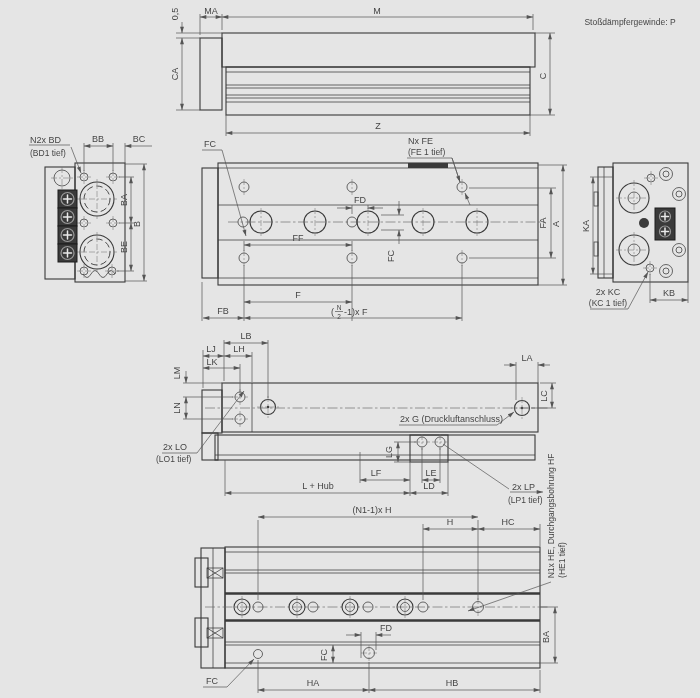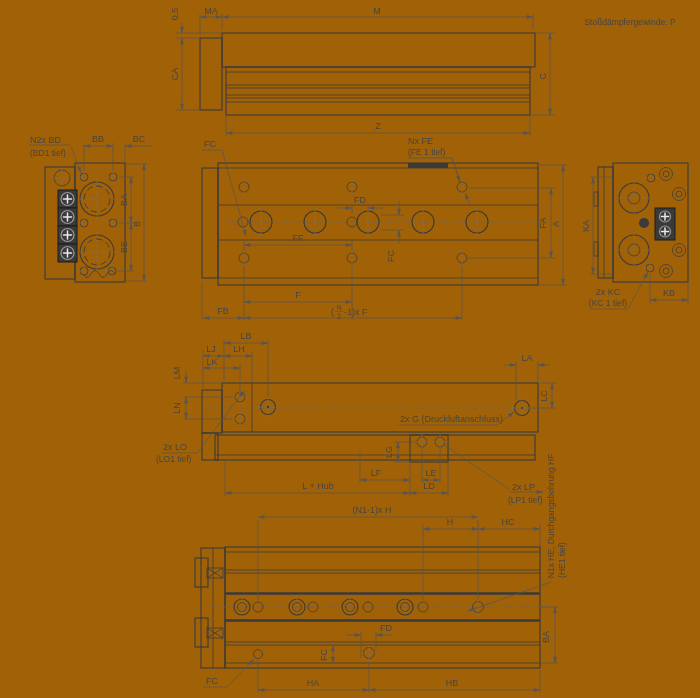--- a/index.html
+++ b/index.html
@@ -1,16 +1,16 @@
 <!DOCTYPE html>
 <html><head>
 <meta charset="utf-8">
 <style>
   html,body{margin:0;padding:0;background:#fff;}
-  .frame{position:relative;width:700px;height:698px;background:#a16207;overflow:hidden;
+  .frame{position:relative;width:700px;height:698px;background:#e5e5e5;overflow:hidden;
          font-family:"Liberation Sans",sans-serif;}
   svg{display:block;}
   svg text{fill:#454545;font-family:"Liberation Sans",sans-serif;font-size:9px;}
   .t8{font-size:8.5px;}
   .t6{font-size:6.5px;}
   .g1{stroke:#3a3a3a;stroke-width:1.1;fill:none;}
   .g2{stroke:#3a3a3a;stroke-width:0.75;fill:none;}
   .d{stroke:#555;stroke-width:0.7;fill:none;}
   .cl{stroke:#666;stroke-width:0.65;fill:none;stroke-dasharray:10 2.5 2.5 2.5;}
   .ct{stroke:#777;stroke-width:0.55;fill:none;stroke-dasharray:6 2 2 2;}

